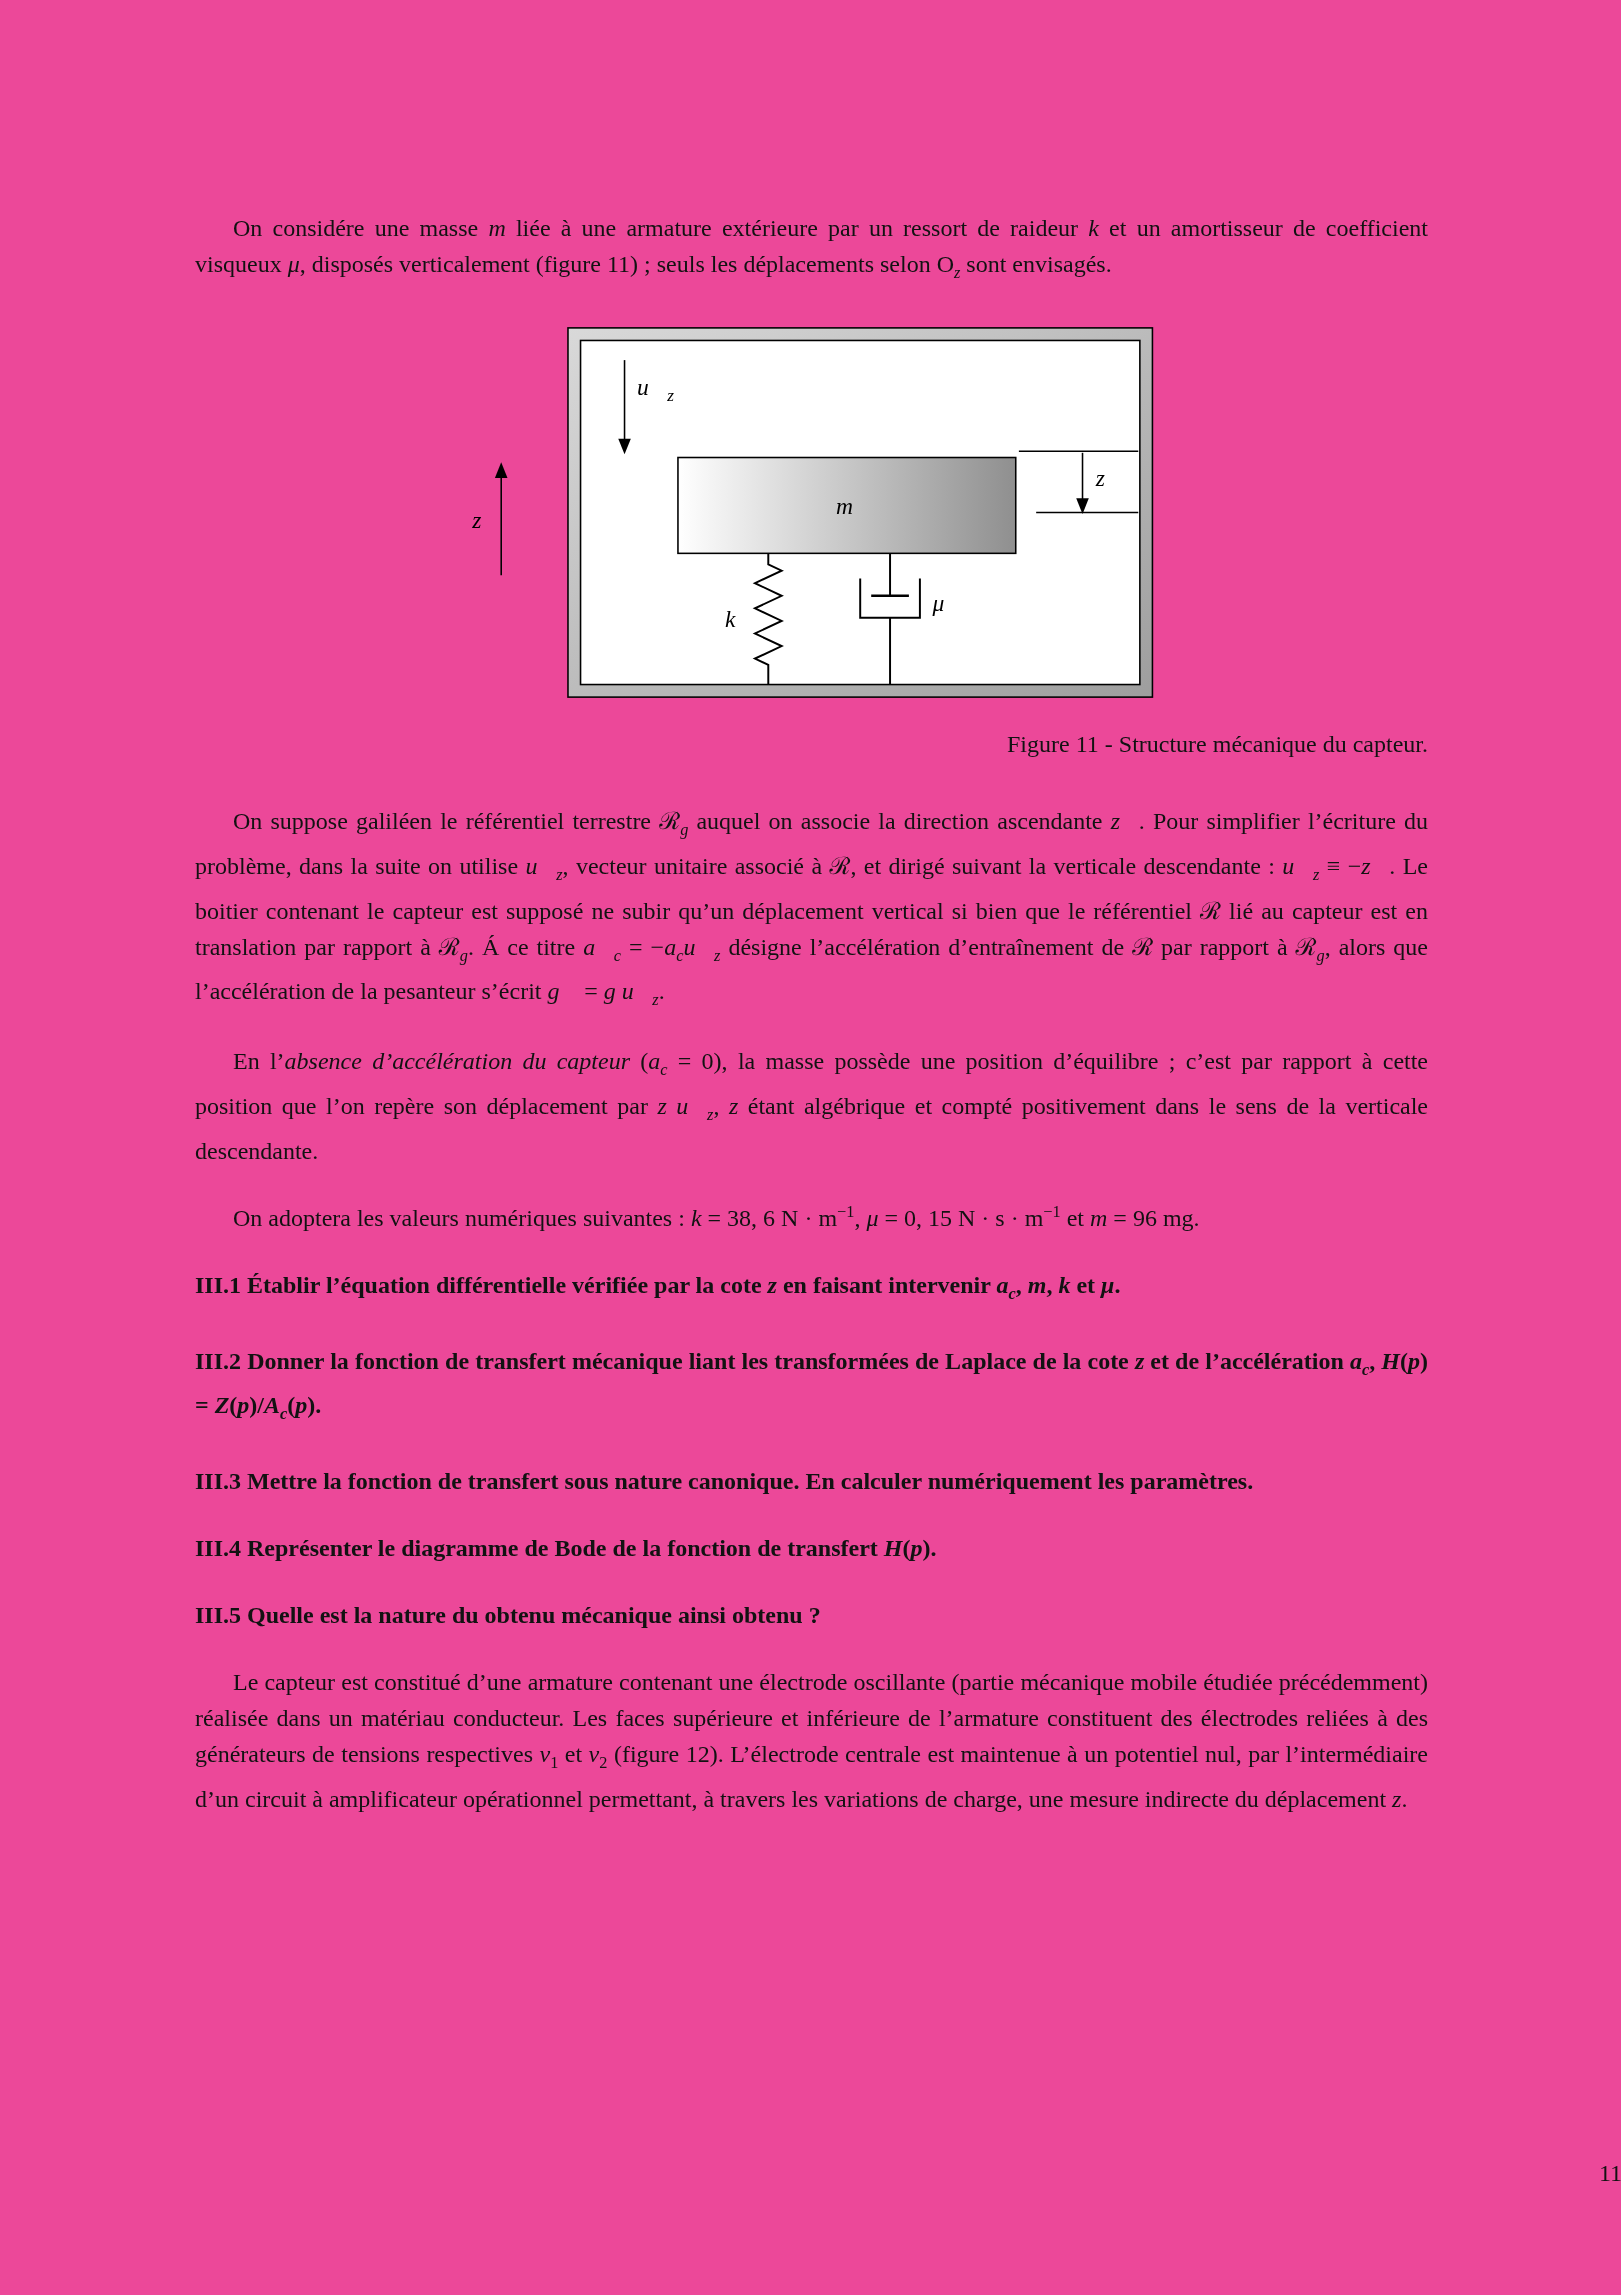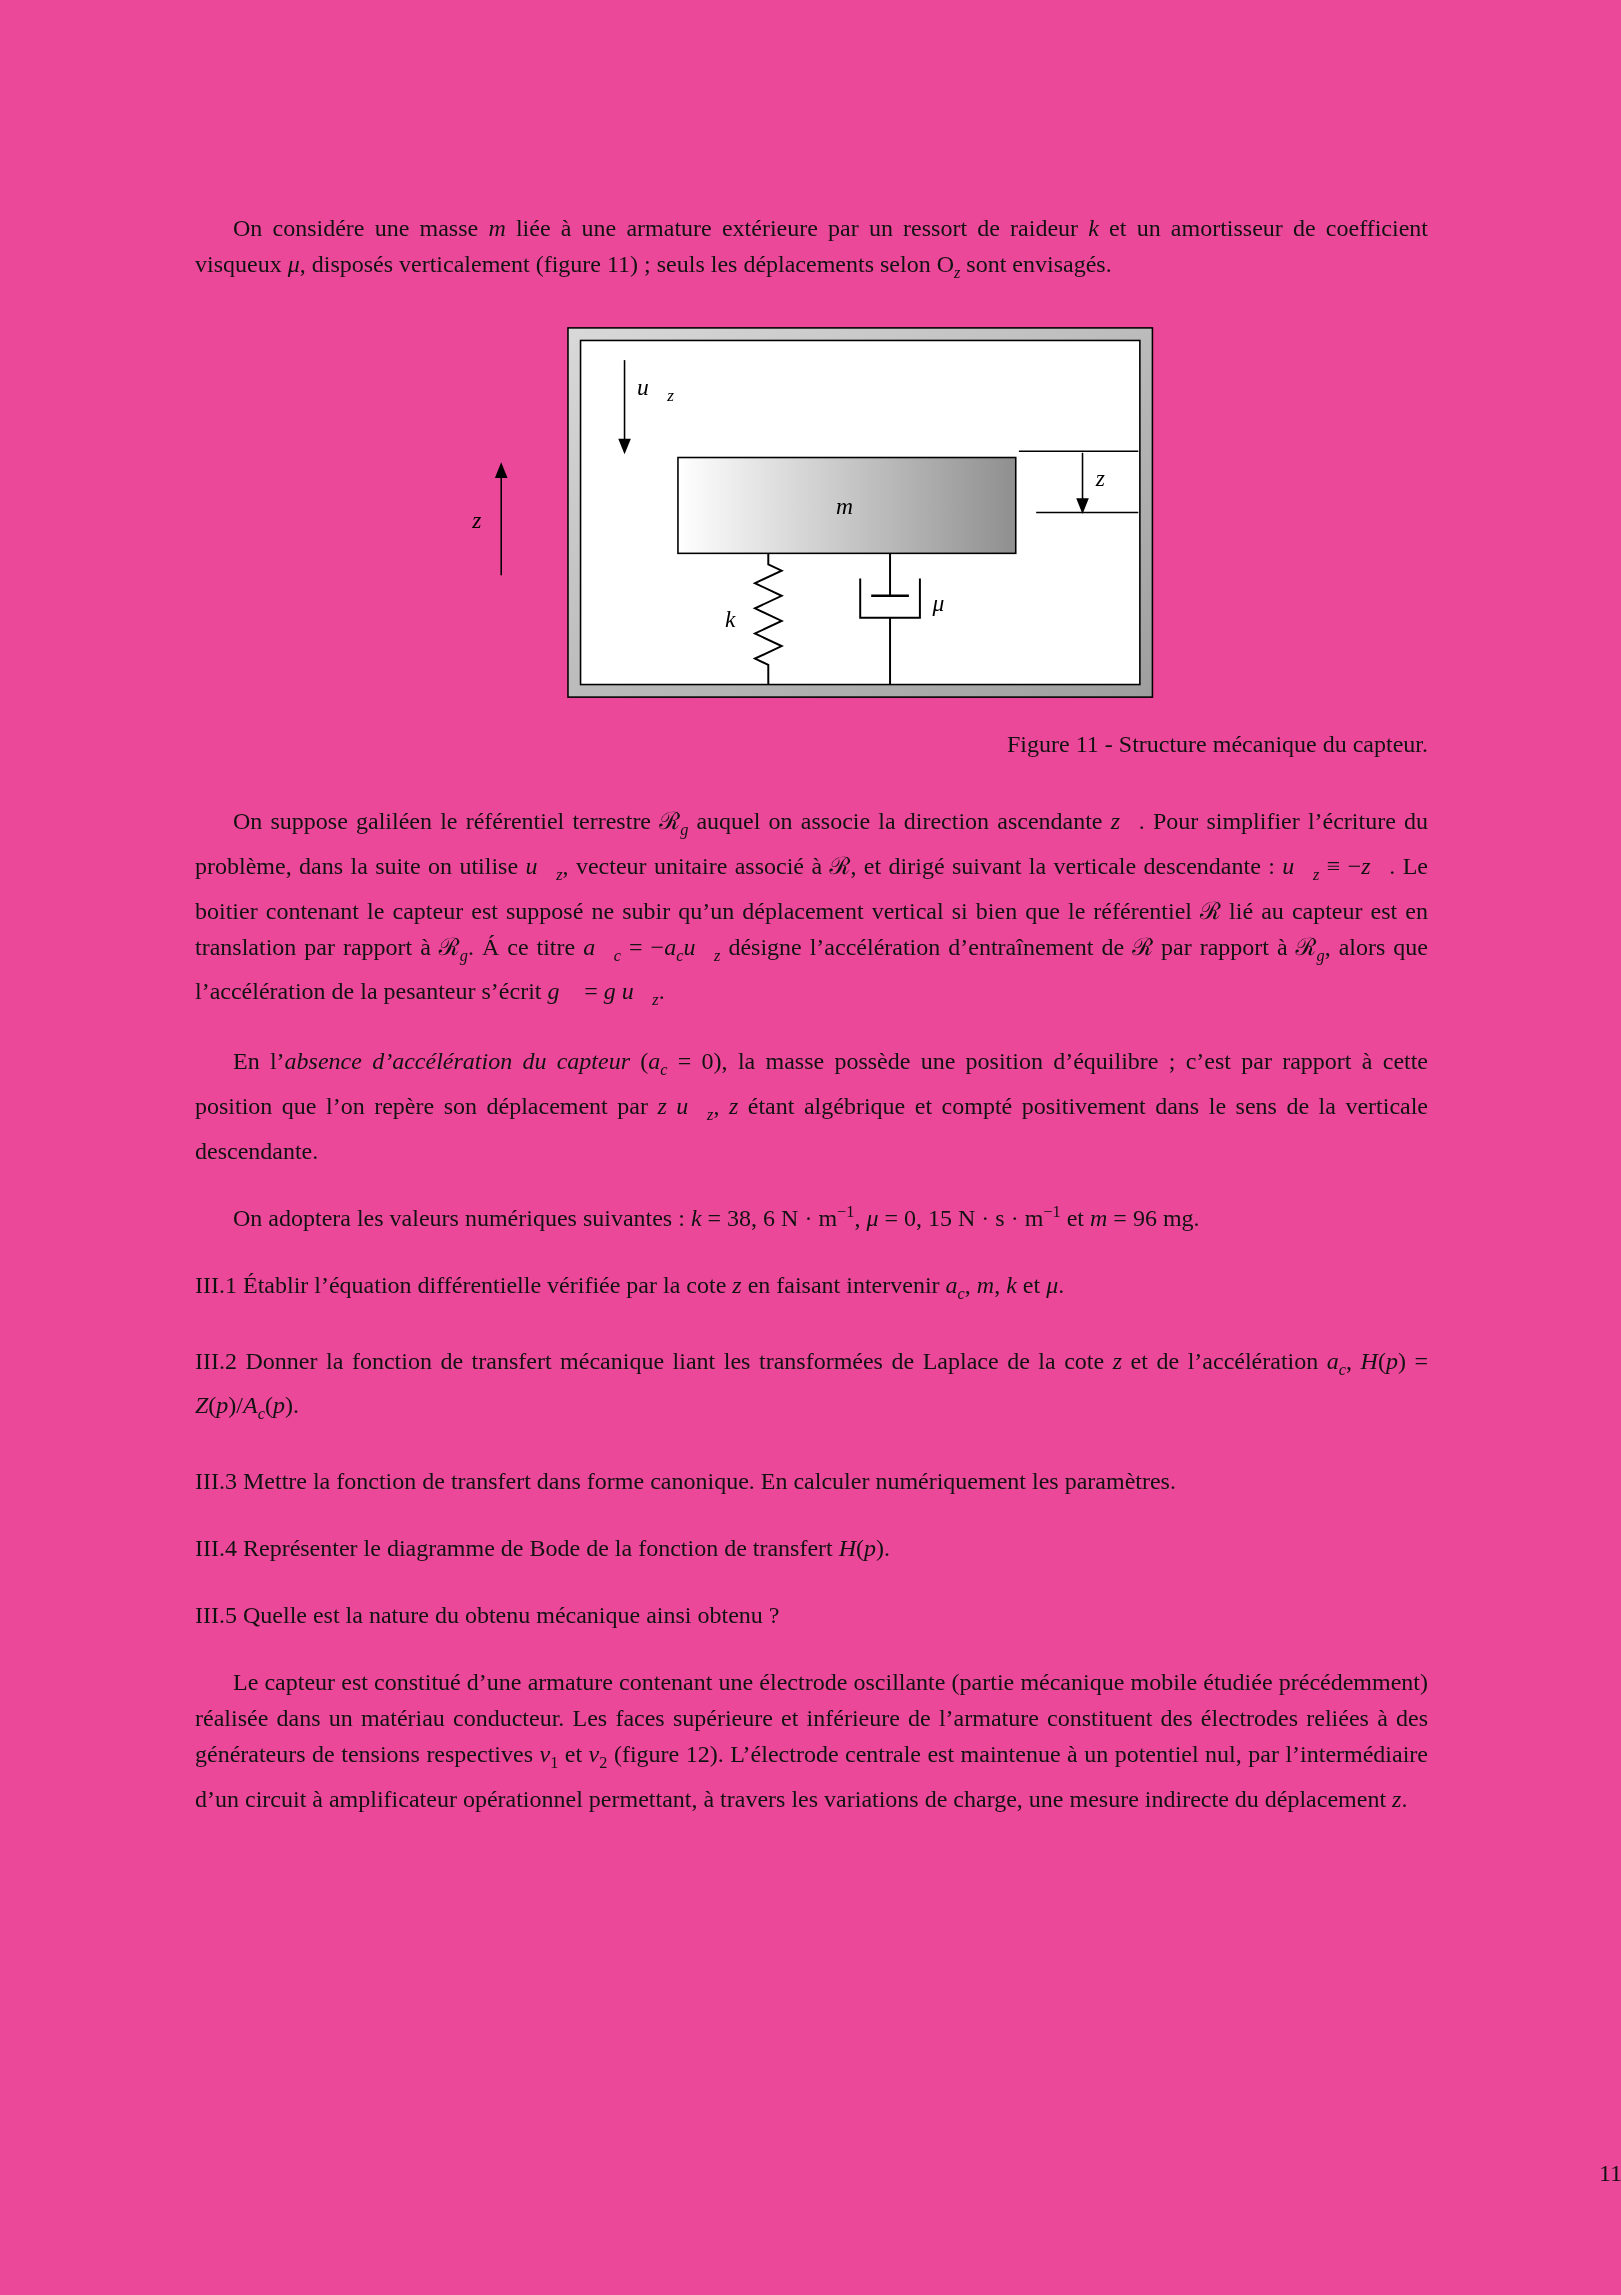--- a/index.html
+++ b/index.html
@@ -20,21 +20,21 @@
     width:1233px;
   }
   .para {
     text-align:justify;
     text-indent:38px;
     line-height:36px;
     margin-bottom:25px;
   }
   .values-line { margin-bottom:31px; }
   .heading {
-    font-weight:normal;
+    font-weight:bold;
     text-align:justify;
     line-height:36px;
     margin-bottom:31px;
   }
   .bullet-line {
     line-height:36px;
     padding-left:57px;
     margin-bottom:33px;
   }
   .bullet-marker { display:inline-block; width:27px; }
@@ -119,21 +119,21 @@
     <p class="para">On suppose galiléen le référentiel terrestre ℛ<sub><i>g</i></sub> auquel on associe la direction ascendante <i>z⃗</i>. Pour simplifier l’écriture du problème, dans la suite on utilise <i>u⃗</i><sub><i>z</i></sub>, vecteur unitaire associé à ℛ, et dirigé suivant la verticale descendante : <i>u⃗</i><sub><i>z</i></sub> ≡ −<i>z⃗</i>. Le boitier contenant le capteur est supposé ne subir qu’un déplacement vertical si bien que le référentiel ℛ lié au capteur est en translation par rapport à ℛ<sub><i>g</i></sub>. Á ce titre <i>a⃗</i><sub><i>c</i></sub> = −<i>a</i><sub><i>c</i></sub><i>u⃗</i><sub><i>z</i></sub> désigne l’accélération d’entraînement de ℛ par rapport à ℛ<sub><i>g</i></sub>, alors que l’accélération de la pesanteur s’écrit <i>g⃗</i> = <i>g</i> <i>u⃗</i><sub><i>z</i></sub>.</p>
 
     <p class="para">En l’<i>absence d’accélération du capteur</i> (<i>a</i><sub><i>c</i></sub> = 0), la masse possède une position d’équilibre ; c’est par rapport à cette position que l’on repère son déplacement par <i>z</i> <i>u⃗</i><sub><i>z</i></sub>, <i>z</i> étant algébrique et compté positivement dans le sens de la verticale descendante.</p>
 
     <p class="para values-line">On adoptera les valeurs numériques suivantes : <i>k</i> = 38, 6 N · m<sup>−1</sup>, <i>μ</i> = 0, 15 N · s · m<sup>−1</sup> et <i>m</i> = 96 mg.</p>
 
     <p class="heading">III.1 Établir l’équation différentielle vérifiée par la cote <i>z</i> en faisant intervenir <i>a</i><sub><i>c</i></sub>, <i>m</i>, <i>k</i> et <i>μ</i>.</p>
 
     <p class="heading">III.2 Donner la fonction de transfert mécanique liant les transformées de Laplace de la cote <i>z</i> et de l’accélération <i>a</i><sub><i>c</i></sub>, <i>H</i>(<i>p</i>) = <i>Z</i>(<i>p</i>)/<i>A</i><sub><i>c</i></sub>(<i>p</i>).</p>
 
-    <p class="heading">III.3 Mettre la fonction de transfert dans forme canonique. En calculer numériquement les paramètres.</p>
+    <p class="heading">III.3 Mettre la fonction de transfert sous nature canonique. En calculer numériquement les paramètres.</p>
 
     <p class="heading">III.4 Représenter le diagramme de Bode de la fonction de transfert <i>H</i>(<i>p</i>).</p>
 
     <p class="heading">III.5 Quelle est la nature du obtenu mécanique ainsi obtenu ?</p>
 
 
     <p class="para">Le capteur est constitué d’une armature contenant une électrode oscillante (partie mécanique mobile étudiée précédemment) réalisée dans un matériau conducteur. Les faces supérieure et inférieure de l’armature constituent des électrodes reliées à des générateurs de tensions respectives <i>v</i><sub>1</sub> et <i>v</i><sub>2</sub> (figure 12). L’électrode centrale est maintenue à un potentiel nul, par l’intermédiaire d’un circuit à amplificateur opérationnel permettant, à travers les variations de charge, une mesure indirecte du déplacement <i>z</i>.</p>
 
   </div>
 

